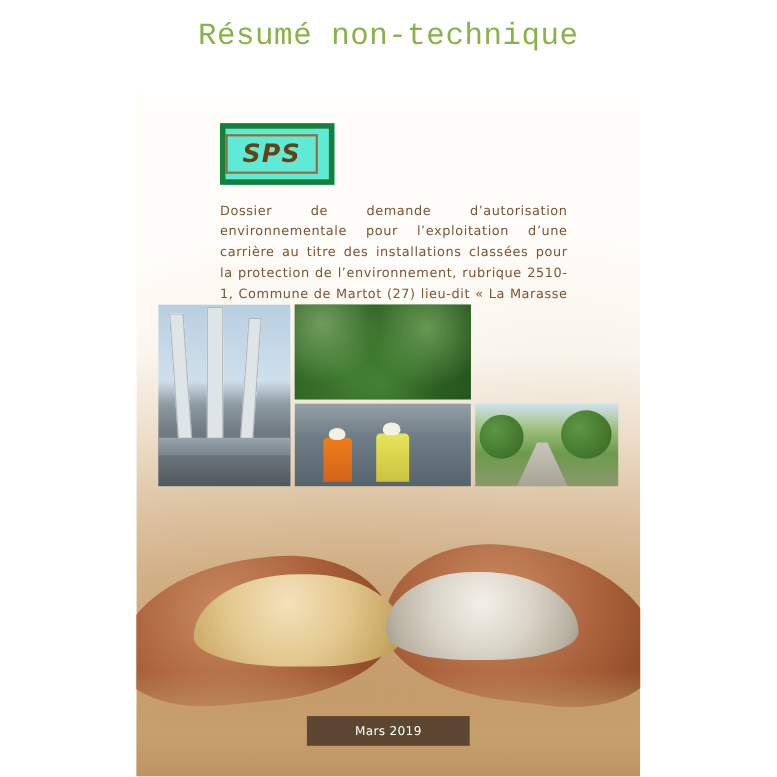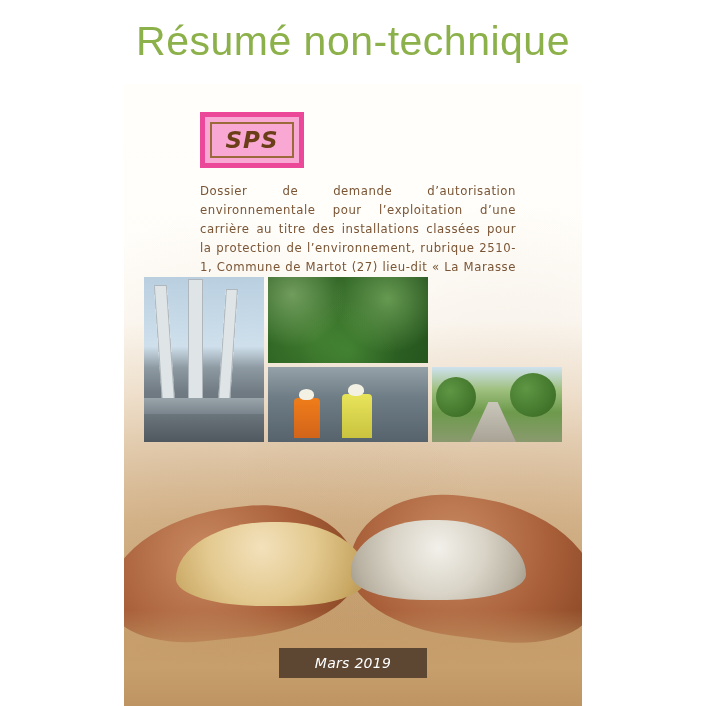--- a/index.html
+++ b/index.html
@@ -21,25 +21,25 @@
     background: #ffffff;
   }
 
   
   .page-heading {
     position: absolute;
     top: 18px;
     left: 0;
     width: 706px;
     text-align: center;
-    font-size: 41px;
+    font-size: 28px;
     font-weight: 400;
     color: #8cb14a;
     letter-spacing: 0.5px;
-    font-family: Liberation Sans, sans-serif;
+    font-family: Liberation Mono, monospace;
   }
 
   
   .cover {
     position: absolute;
     left: 124px;
     top: 84px;
     width: 458px;
     height: 622px;
     background: #fdfcf8;
@@ -70,26 +70,25 @@
       radial-gradient(ellipse at 85% 88%, rgba(150,100,55,.22), rgba(150,100,55,0) 55%);
   }
 
   
   .logo {
     position: absolute;
     left: 76px;
     top: 28px;
     width: 104px;
     height: 56px;
-    background: #f9a8d4;
-    border: 5px solid #ec4899;
+    background: #5eead4;
+    border: 5px solid #15803d;
     box-sizing: border-box;
     display: flex;
     align-items: center;
-    justify-content: center;
   }
   .logo-inner {
     width: 84px;
     height: 36px;
     border: 2px solid #9a6a3a;
     box-sizing: border-box;
     display: flex;
     align-items: center;
     justify-content: center;
   }
@@ -243,25 +242,24 @@
     position: absolute;
     left: 0; bottom: 28px; width: 458px;
     display: flex;
     justify-content: center;
     gap: 10px;
   }
   .tag {
     background: #5d4632;
     color: #ffffff;
     font-family: "DejaVu Sans", sans-serif;
-    font-size: 14px;
+    font-size: 11px;
     letter-spacing: .3px;
     padding: 7px 28px;
     white-space: nowrap;
-    font-style: italic;
   }
   .tag-date { min-width: 92px; text-align: center; }
 </style>
 </head>
 <body>
 
 <div id="page">
 
   <div class="page-heading">Résumé non-technique</div>
 

